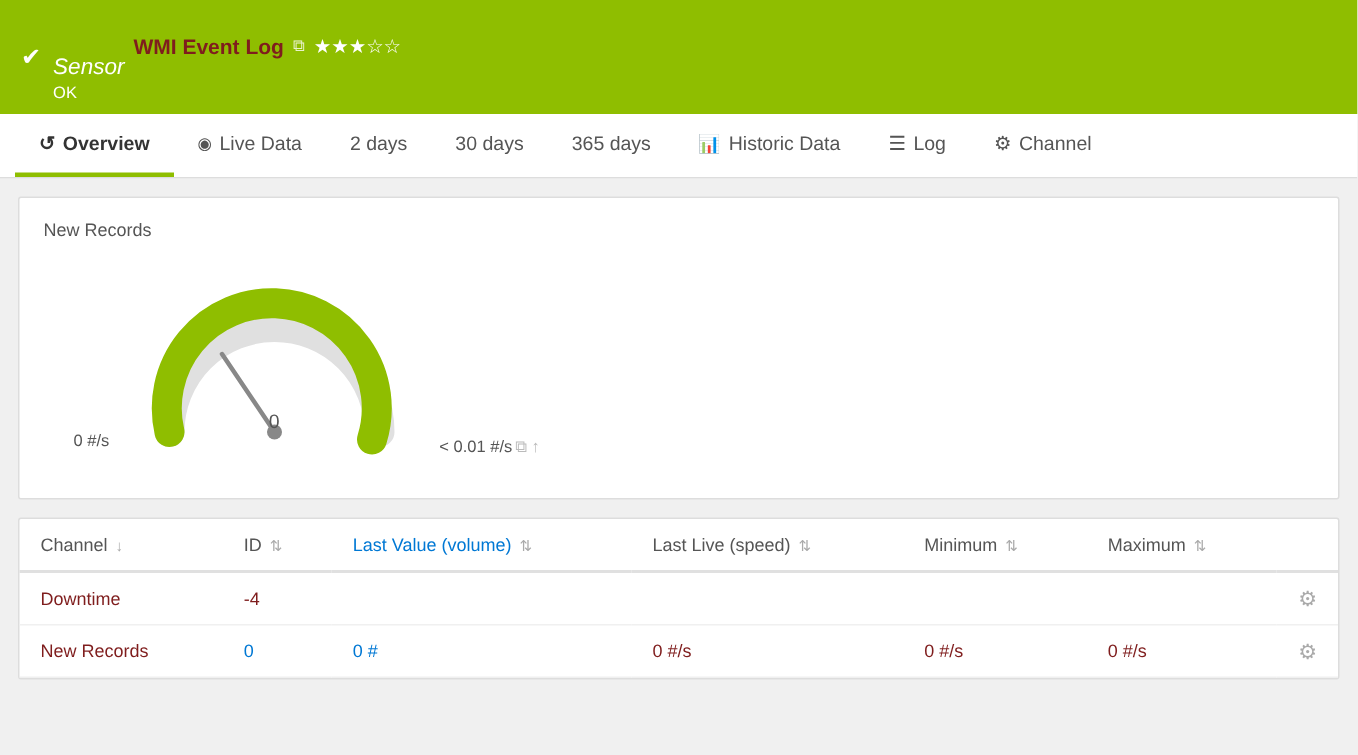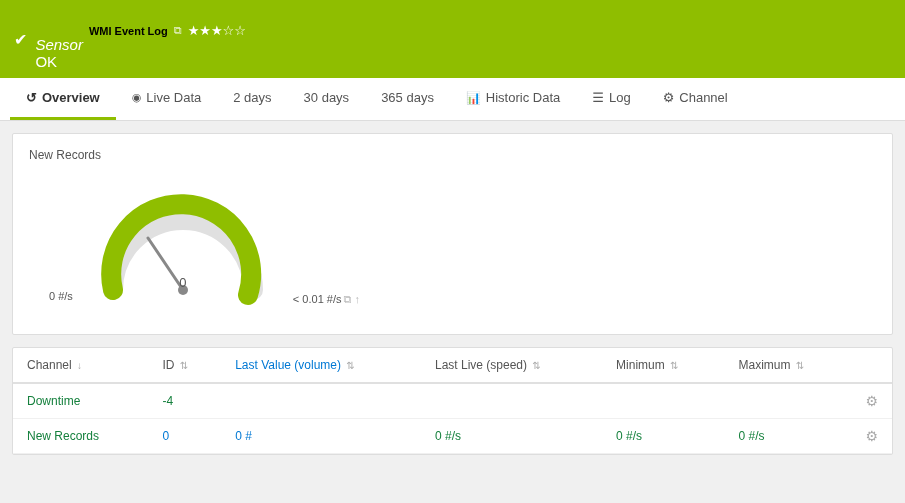--- a/index.html
+++ b/index.html
@@ -90,46 +90,46 @@
       font-weight: normal;
       color: #555;
       font-size: 12px;
       white-space: nowrap;
     }
     th .sort-icon { color: #aaa; font-size: 10px; margin-left: 2px; }
     td {
       padding: 9px 14px;
       font-size: 12px;
       border-bottom: 1px solid #f0f0f0;
-      color: #15803d;
+      color: #7f1d1d;
     }
     .td-blue { color: #0078d4; }
     .td-gear { color: #aaa; text-align: right; }
 
     
     .gear-btn {
       cursor: pointer;
       color: #aaa;
       font-size: 14px;
     }
   </style>
 </head>
 <body>
 
 <div class="header">
   <span class="header-check">✔</span>
   <div class="header-left">
     <div class="header-top">
       <span style="color:white;font-style:italic;font-size:15px;margin-top:28px;">Sensor</span>
-      <span style="color:#000000;font-weight:bold;font-size:11px;text-align:right;">WMI Event Log</span>
+      <span style="color:#7f1d1d;font-weight:bold;font-size:14px;text-align:right;">WMI Event Log</span>
       <span style="color:rgba(255,255,255,0.8);font-size:11px;cursor:pointer;">⧉</span>
       <span style="color:white;font-size:13px;cursor:pointer;">★★★☆☆</span>
     </div>
     <div>
-      <span style="color:white;font-size:15px;">OK</span>
+      <span style="color:white;font-size:11px;">OK</span>
     </div>
   </div>
 </div>
 
 <div class="nav-tabs">
   <a class="nav-tab active">
     <span style="font-size:13px;">↺</span>
     <span>Overview</span>
   </a>
   <a class="nav-tab">

